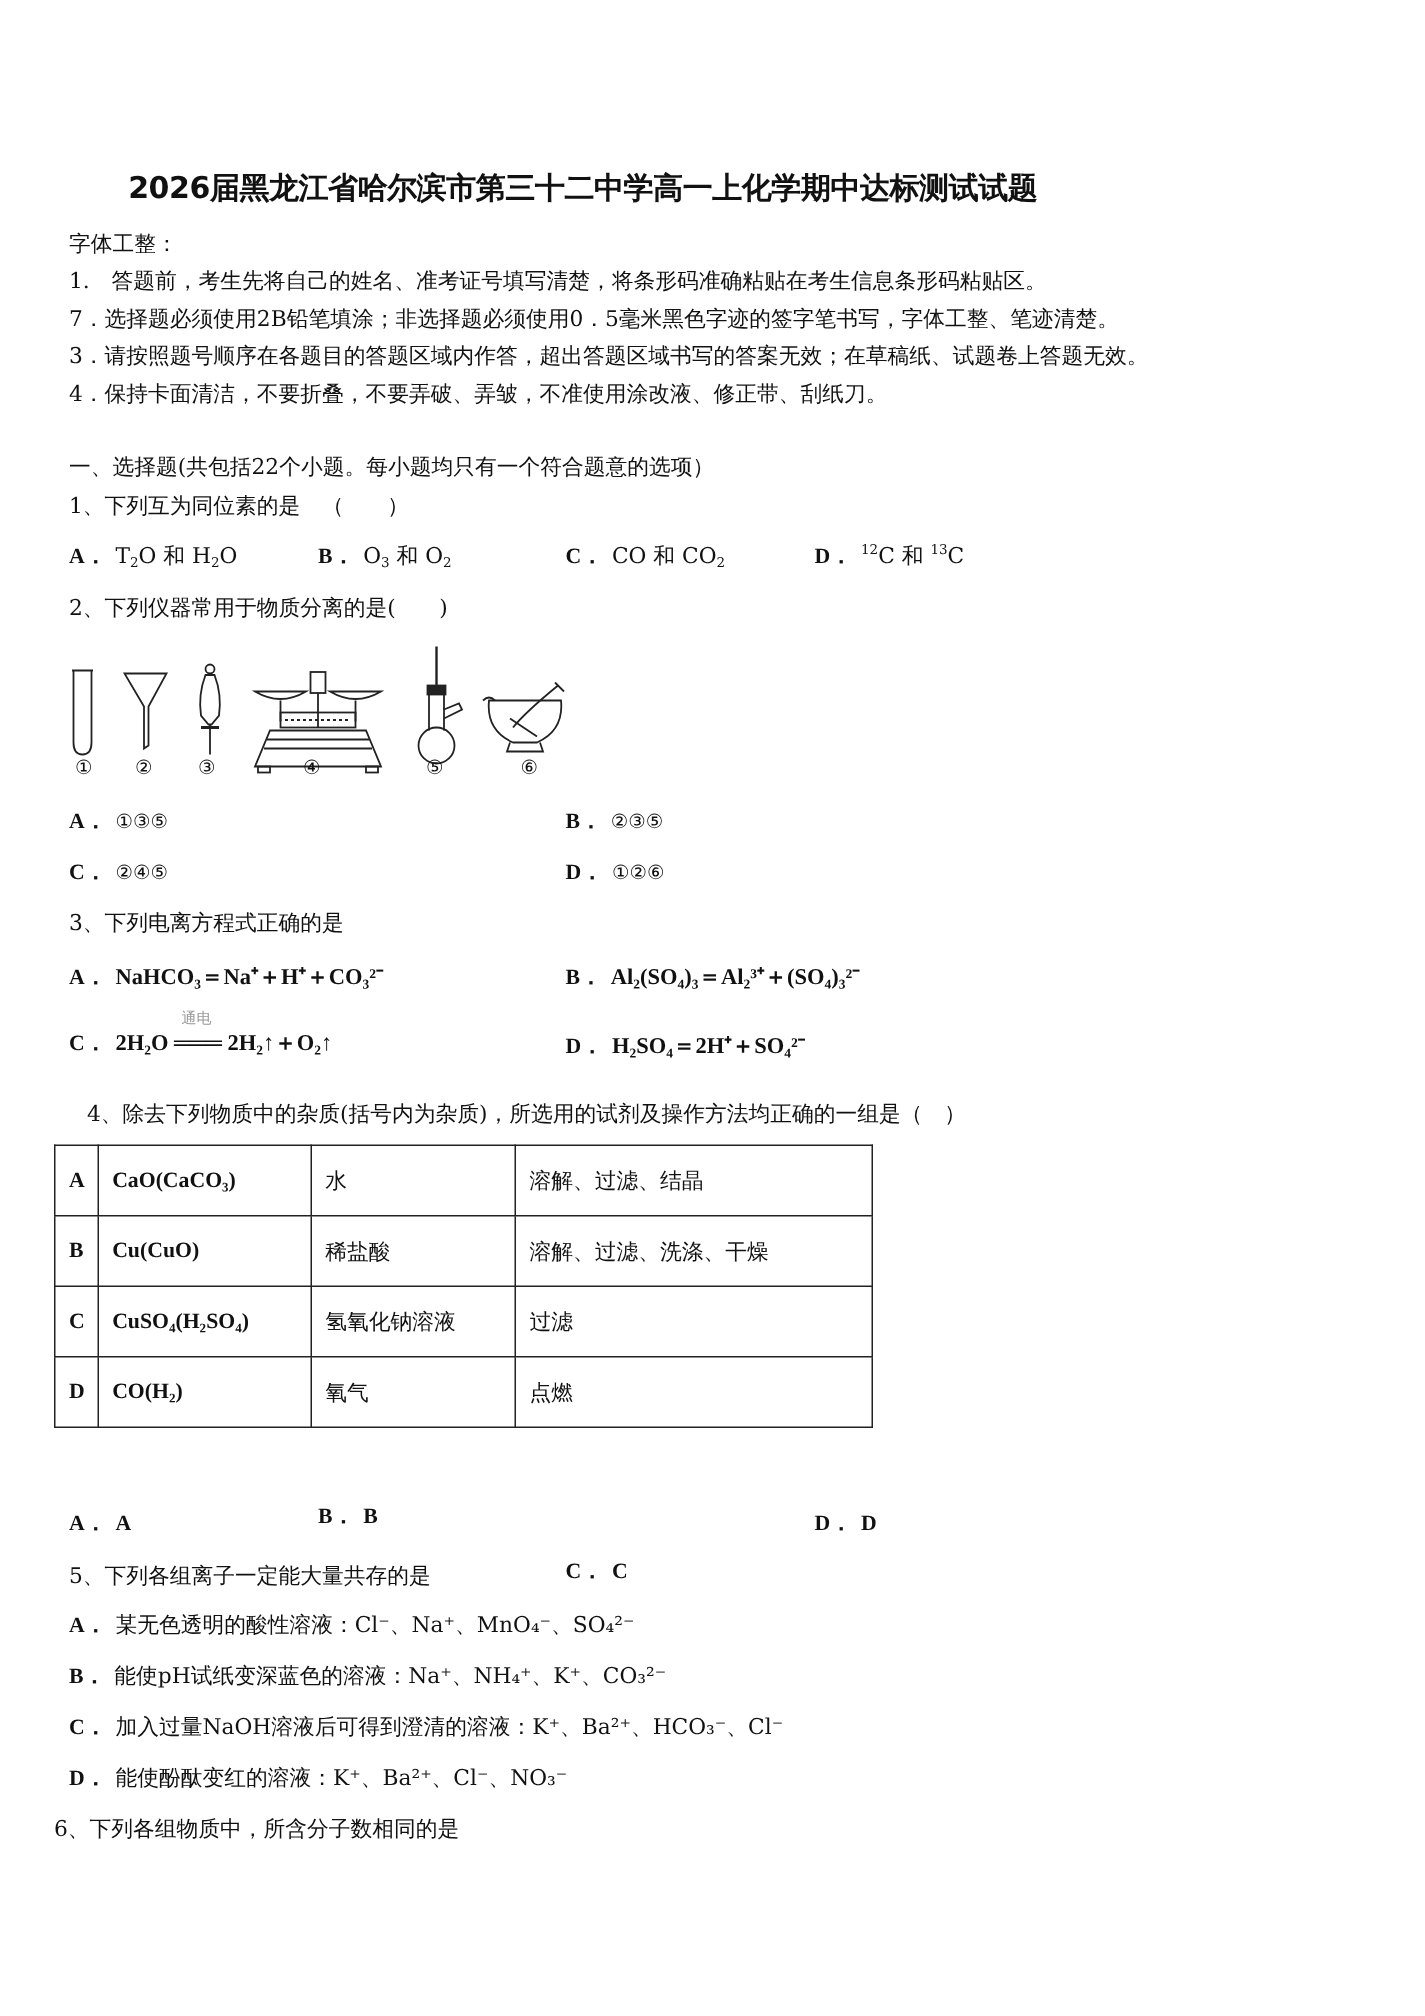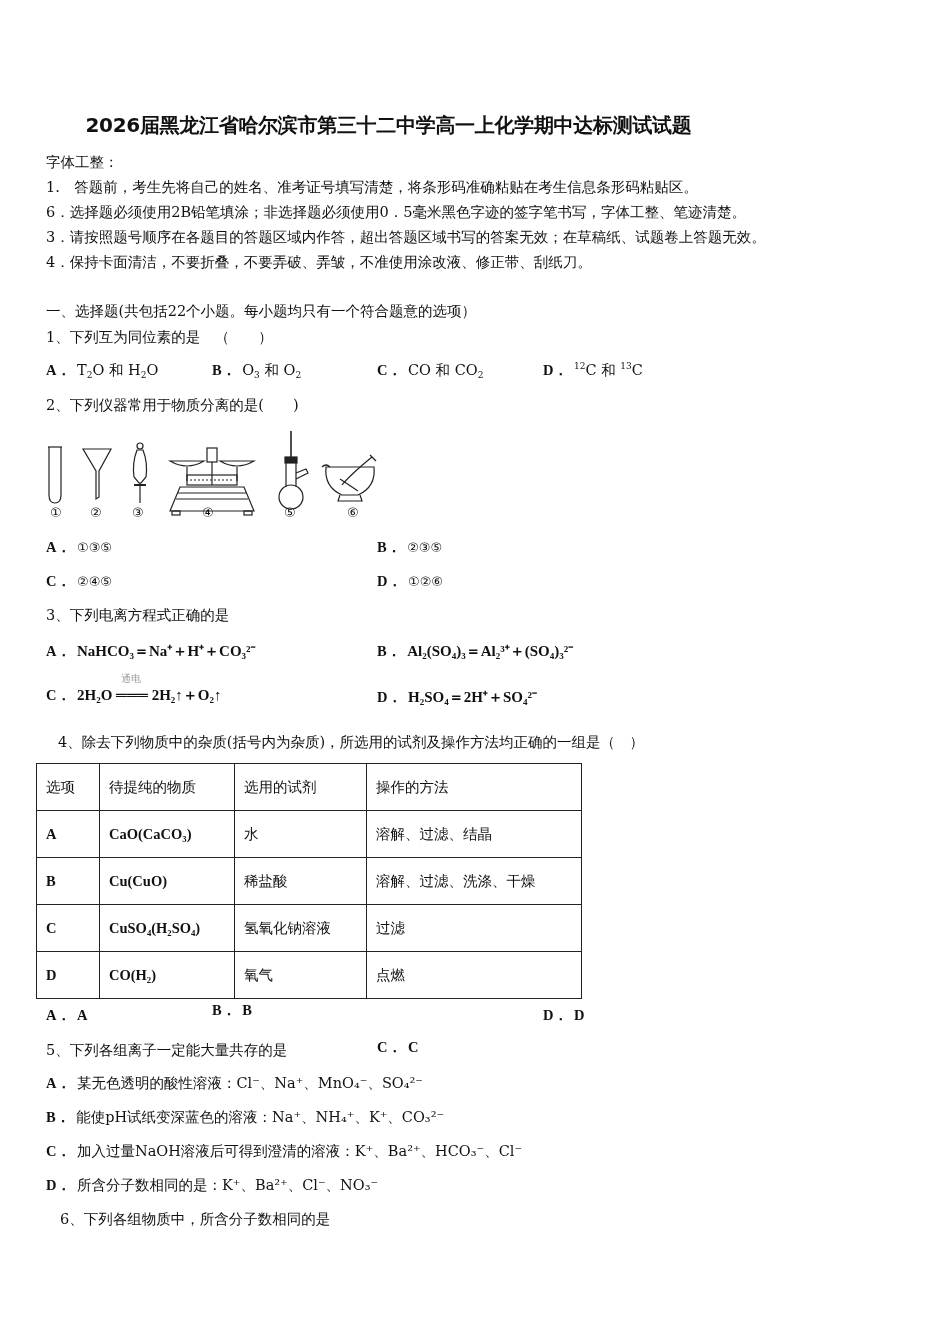--- a/index.html
+++ b/index.html
@@ -22,21 +22,21 @@
   .circ{font-family:"DejaVu Sans",sans-serif;font-size:13px;}
   .figure{position:absolute;left:40px;top:425px;width:345px;height:100px;}
 </style>
 </head>
 <body>
 
 <div class="abs title">2026届黑龙江省哈尔滨市第三十二中学高一上化学期中达标测试试题</div>
 
 <div class="abs txt" style="left:46px;top:153px;">字体工整：</div>
 <div class="abs txt" style="left:46px;top:178px;">1.　答题前，考生先将自己的姓名、准考证号填写清楚，将条形码准确粘贴在考生信息条形码粘贴区。</div>
-<div class="abs txt" style="left:46px;top:203px;">6．选择题必须使用2B铅笔填涂；非选择题必须使用0．5毫米黑色字迹的签字笔书写，字体工整、笔迹清楚。</div>
+<div class="abs txt" style="left:46px;top:203px;">7．选择题必须使用2B铅笔填涂；非选择题必须使用0．5毫米黑色字迹的签字笔书写，字体工整、笔迹清楚。</div>
 <div class="abs txt" style="left:46px;top:228px;">3．请按照题号顺序在各题目的答题区域内作答，超出答题区域书写的答案无效；在草稿纸、试题卷上答题无效。</div>
 <div class="abs txt" style="left:46px;top:253px;">4．保持卡面清洁，不要折叠，不要弄破、弄皱，不准使用涂改液、修正带、刮纸刀。</div>
 
 <div class="abs txt" style="left:46px;top:302px;">一、选择题(共包括22个小题。每小题均只有一个符合题意的选项）</div>
 
 <div class="abs txt" style="left:46px;top:328px;">1、下列互为同位素的是　（　　）</div>
 <div class="abs opt" style="left:46px;top:361px;">
   <span class="lbl">A．</span><span>T</span><sub>2</sub><span>O 和 H</span><sub>2</sub><span>O</span>
 </div>
 <div class="abs opt" style="left:212px;top:361px;">
@@ -119,26 +119,20 @@
 <div class="abs txt" style="left:46px;top:606px;">3、下列电离方程式正确的是</div>
 <div class="abs opt" style="left:46px;top:640px;"><span class="lbl">A．</span><span class="chem">NaHCO₃＝Na⁺＋H⁺＋CO₃²⁻</span></div>
 <div class="abs opt" style="left:377px;top:640px;"><span class="lbl">B．</span><span class="chem">Al₂(SO₄)₃＝Al₂³⁺＋(SO₄)₃²⁻</span></div>
 <div class="abs gray" style="left:121px;top:672px;font-size:10px;">通电</div>
 <div class="abs opt" style="left:46px;top:686px;"><span class="lbl">C．</span><span class="chem">2H₂O ═══ 2H₂↑＋O₂↑</span></div>
 <div class="abs opt" style="left:377px;top:686px;"><span class="lbl">D．</span><span class="chem">H₂SO₄＝2H⁺＋SO₄²⁻</span></div>
 
 <div class="abs txt" style="left:58px;top:733px;">4、除去下列物质中的杂质(括号内为杂质)，所选用的试剂及操作方法均正确的一组是（　）</div>
 <table class="t">
   <tbody>
-      <tr>
-    <td class="c1">选项</td>
-    <td class="c2">待提纯的物质</td>
-    <td class="c3">选用的试剂</td>
-    <td>操作的方法</td>
-  </tr>
   <tr>
     <td class="bold">A</td>
     <td class="bold">CaO(CaCO₃)</td>
     <td>水</td>
     <td>溶解、过滤、结晶</td>
   </tr>
   <tr>
     <td class="bold">B</td>
     <td class="bold">Cu(CuO)</td>
     <td>稀盐酸</td>
@@ -160,15 +154,15 @@
   </table>
 <div class="abs opt" style="left:46px;top:1006px;"><span class="lbl">A．</span><span class="bold">A</span></div>
 <div class="abs opt" style="left:212px;top:1001px;text-align:center;"><span class="lbl">B．</span><span class="bold">B</span></div>
 <div class="abs opt" style="left:377px;top:1006px;margin-top:32px;"><span class="lbl">C．</span><span class="bold">C</span></div>
 <div class="abs opt" style="left:543px;top:1006px;"><span class="lbl">D．</span><span class="bold">D</span></div>
 
 <div class="abs txt" style="left:46px;top:1041px;">5、下列各组离子一定能大量共存的是</div>
 <div class="abs opt" style="left:46px;top:1074px;"><span class="lbl">A．</span><span>某无色透明的酸性溶液：Cl⁻、Na⁺、MnO₄⁻、SO₄²⁻</span></div>
 <div class="abs opt" style="left:46px;top:1108px;"><span class="lbl">B．</span><span>能使pH试纸变深蓝色的溶液：Na⁺、NH₄⁺、K⁺、CO₃²⁻</span></div>
 <div class="abs opt" style="left:46px;top:1142px;"><span class="lbl">C．</span><span>加入过量NaOH溶液后可得到澄清的溶液：K⁺、Ba²⁺、HCO₃⁻、Cl⁻</span></div>
-<div class="abs opt" style="left:46px;top:1176px;"><span class="lbl">D．</span><span>所含分子数相同的是：K⁺、Ba²⁺、Cl⁻、NO₃⁻</span></div>
+<div class="abs opt" style="left:46px;top:1176px;"><span class="lbl">D．</span><span>能使酚酞变红的溶液：K⁺、Ba²⁺、Cl⁻、NO₃⁻</span></div>
 
-<div class="abs txt" style="left:60px;top:1210px;">6、下列各组物质中，所含分子数相同的是</div>
+<div class="abs txt" style="left:36px;top:1210px;">6、下列各组物质中，所含分子数相同的是</div>
 
 </body></html>

